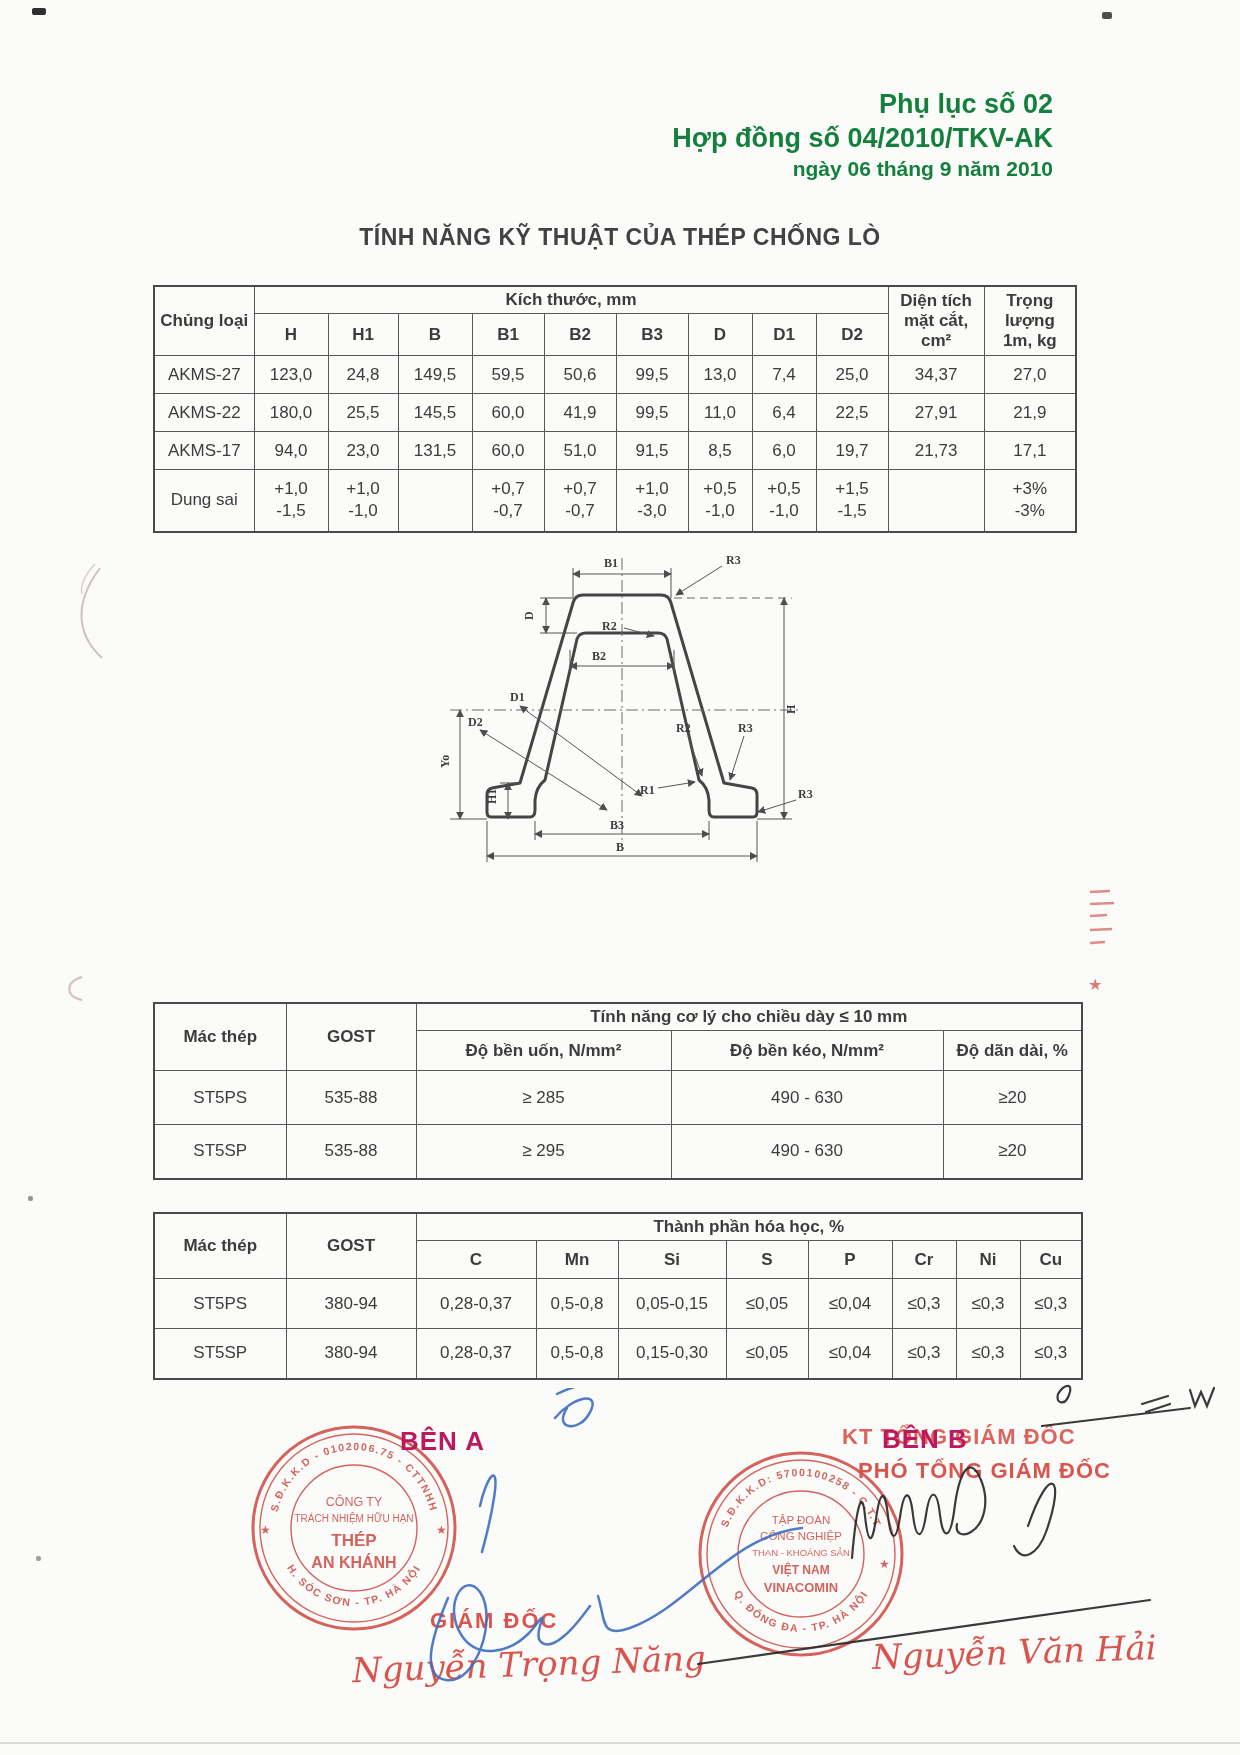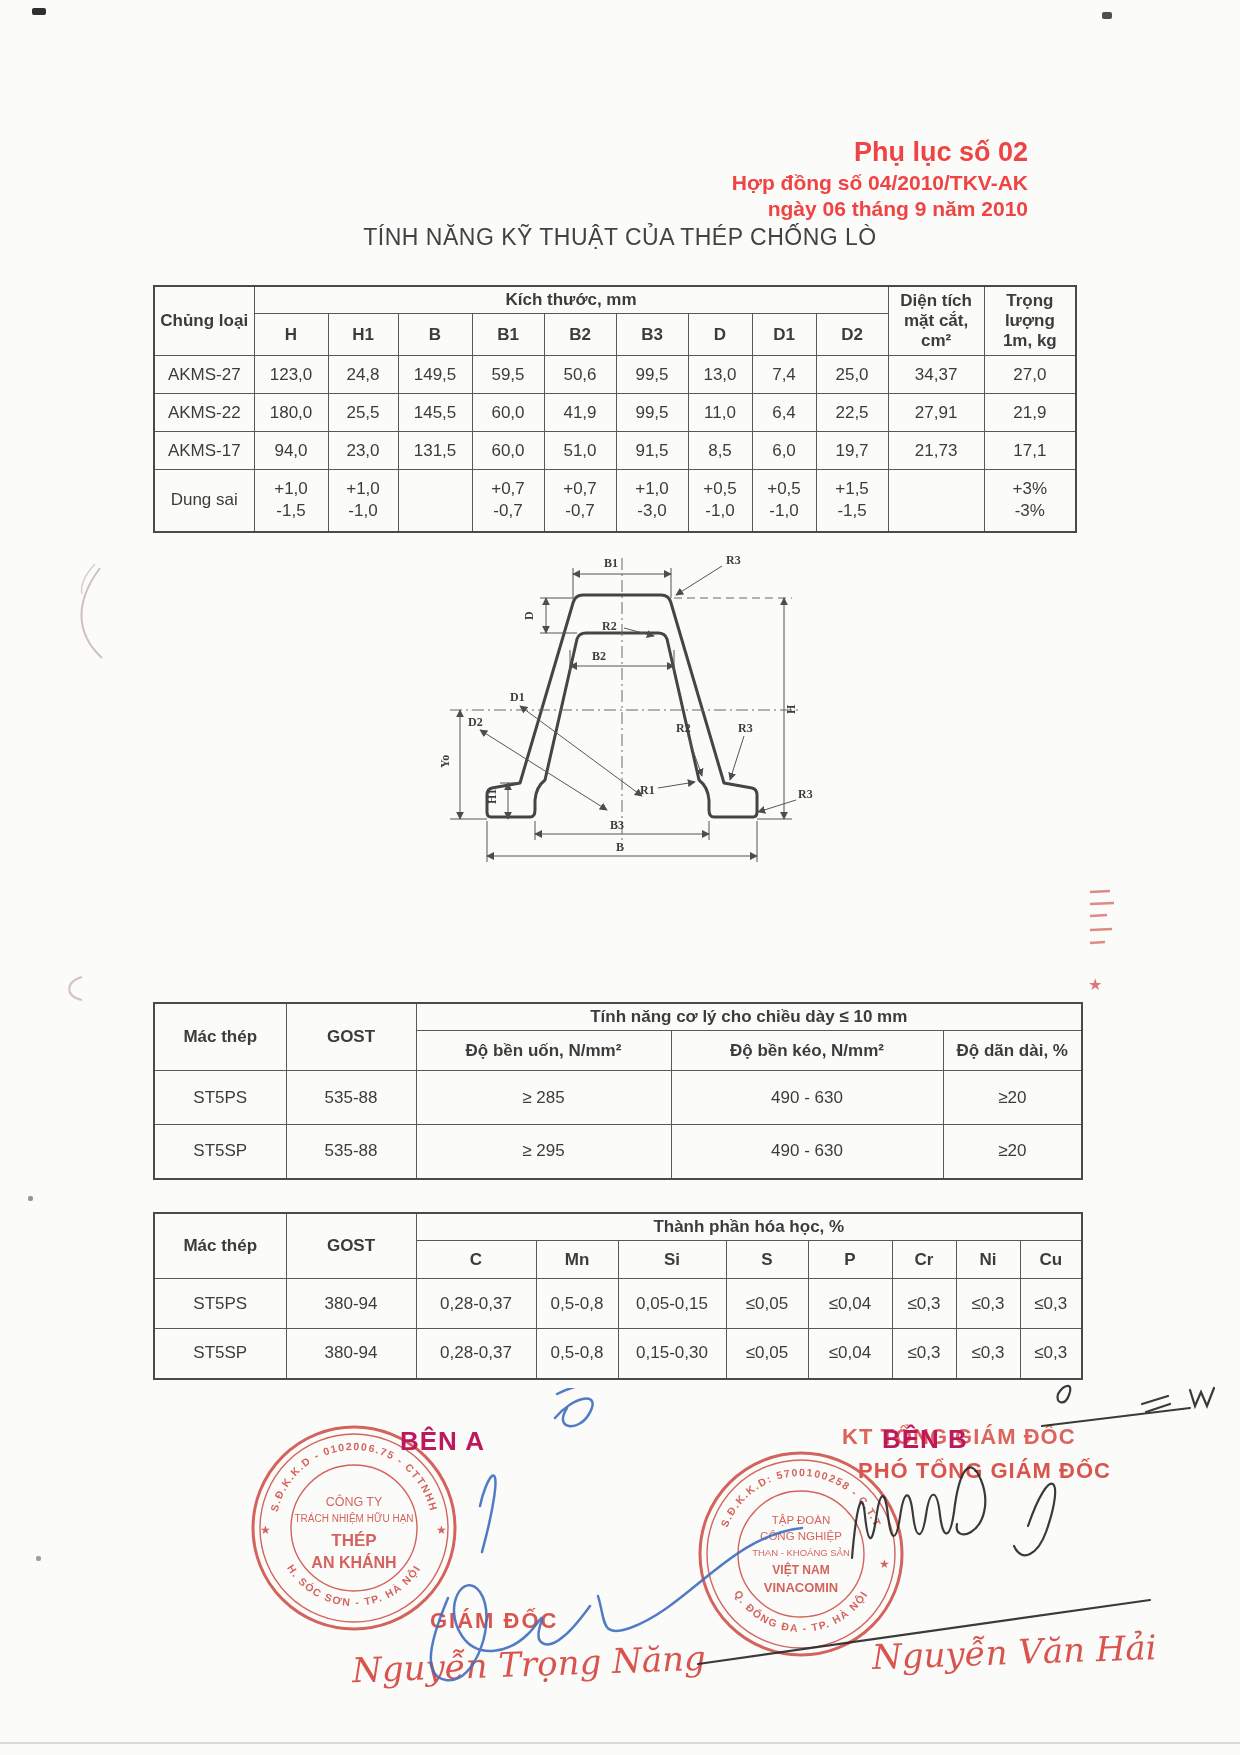--- a/index.html
+++ b/index.html
@@ -2,26 +2,26 @@
 <html><head>
 <meta charset="utf-8">
 <style>
   html,body{margin:0;padding:0;background:#888;}
   .page{
     position:relative;width:1240px;height:1755px;margin:0 auto;
     background:#fbfbf9;overflow:hidden;
     font-family:"Liberation Sans",sans-serif;color:#3a3a3a;
   }
   
-  .hdr{position:absolute;top:88px;right:212px;text-align:right;line-height:1.25;color:#ef4444;margin-top:48px;}
+  .hdr{position:absolute;top:88px;right:187px;text-align:right;line-height:1.25;color:#15803d;}
   .hdr .l1{font-size:27px;font-weight:bold;}
-  .hdr .l2{font-size:21px;font-weight:bold;}
+  .hdr .l2{font-size:27px;font-weight:bold;}
   .hdr .l3{font-size:21px;font-weight:bold;}
   .doc-title{position:absolute;top:224px;left:0;width:1240px;text-align:center;
-    font-size:23px;font-weight:normal;letter-spacing:.5px;color:#424242;}
+    font-size:23px;font-weight:bold;letter-spacing:.5px;color:#424242;}
   
   table{border-collapse:collapse;table-layout:fixed;background:transparent;}
   .dtab{position:absolute;}
   td,th{border:1px solid #585858;font-weight:normal;font-size:17px;color:#3c3c3c;
     text-align:center;vertical-align:middle;padding:3px 4px;overflow:hidden;}
   th{font-weight:bold;}
   table.framed{border:2px solid #4a4a4a;}
   .tol span{display:block;line-height:1.3;}
   
   .diagram{position:absolute;left:392px;top:538px;}

